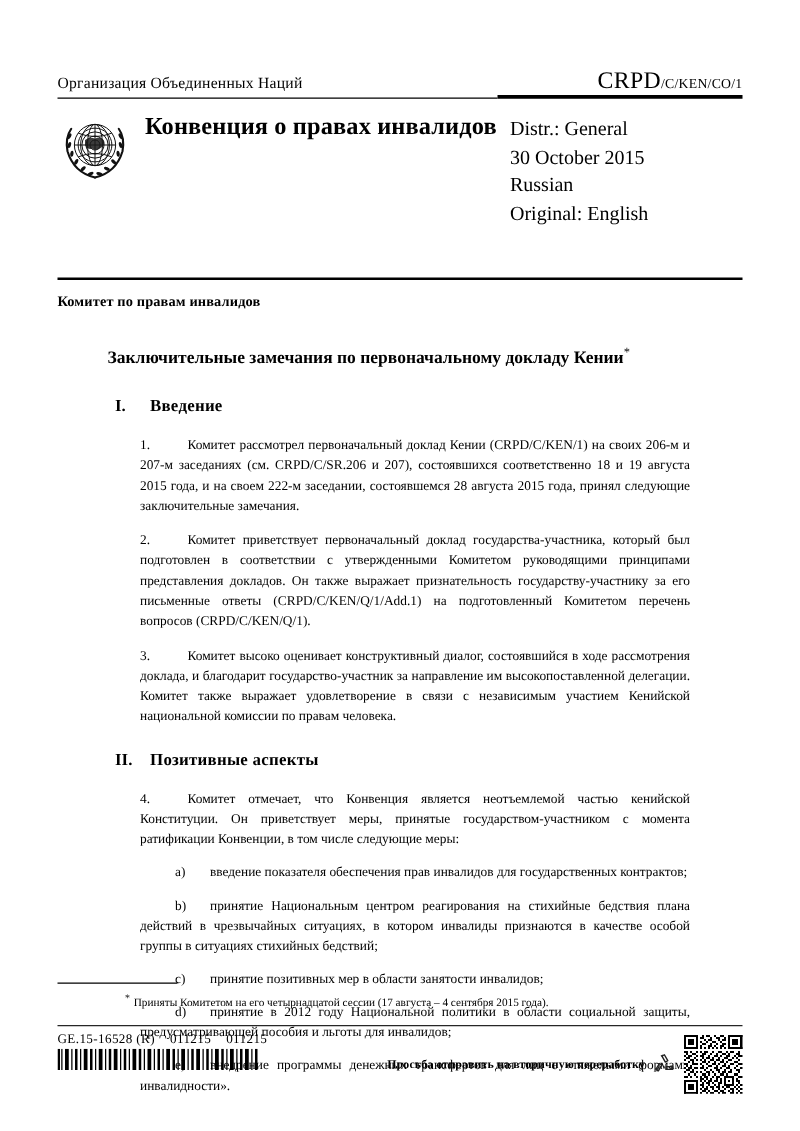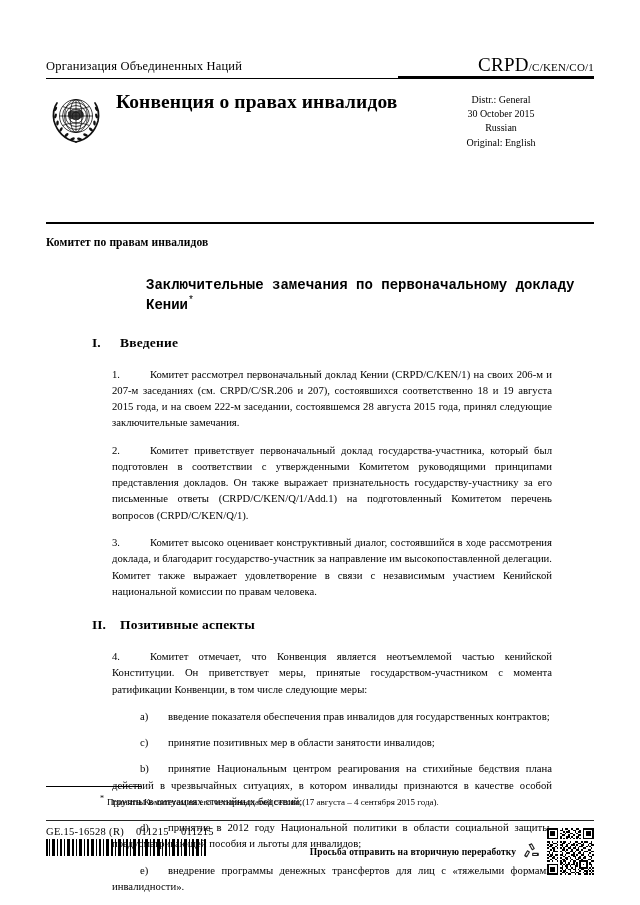--- a/index.html
+++ b/index.html
@@ -83,24 +83,23 @@
     font-size: 19.5px;
     font-weight: bold;
     line-height: 1.18;
     letter-spacing: .1px;
   }
   .distr-cell {
     flex: 1 1 auto;
     padding-top: 5px;
   }
   .distr-line {
-    font-size: 10px;
+    font-size: 16px;
     line-height: 1.42;
     white-space: nowrap;
-    text-align: center;
   }
 
   .rule-thick {
     position: absolute;
     left: 46px;
     top: 222px;
     width: 548px;
     height: 2px;
     background: #000;
   }
@@ -112,27 +111,26 @@
     top: 236px;
     width: 548px;
   }
   .committee {
     font-size: 11.5px;
     font-weight: bold;
     letter-spacing: .1px;
     margin-bottom: 28px;
   }
   .doc-title {
-    margin-left: 100px;
+    margin-left: 40px;
     font-size: 14px;
     font-weight: bold;
     line-height: 1.32;
     width: 440px;
     margin-bottom: 20px;
-    font-family: Liberation Mono, monospace;
   }
   .doc-title .star {
     font-size: 10px;
     vertical-align: super;
     font-weight: normal;
   }
 
   .section-head {
     display: flex;
     margin-left: 46px;
@@ -362,25 +360,25 @@
 
     <div class="para">
       <span class="pnum">4.</span><span>Комитет отмечает, что Конвенция является неотъемлемой частью кенийской Конституции. Он приветствует меры, принятые государством-участником с момента ратификации Конвенции, в том числе следующие меры:</span>
     </div>
 
     <div class="sub">
       <span class="letter">a)</span><span>введение показателя обеспечения прав инвалидов для государственных контрактов;</span>
     </div>
 
     <div class="sub">
+      <span class="letter">b)</span><span>принятие Национальным центром реагирования на стихийные бедствия плана действий в чрезвычайных ситуациях, в котором инвалиды признаются в качестве особой группы в ситуациях стихийных бедствий;</span>
+    </div>
+
+    <div class="sub">
       <span class="letter">c)</span><span>принятие позитивных мер в области занятости инвалидов;</span>
-    </div>
-
-    <div class="sub">
-      <span class="letter">b)</span><span>принятие Национальным центром реагирования на стихийные бедствия плана действий в чрезвычайных ситуациях, в котором инвалиды признаются в качестве особой группы в ситуациях стихийных бедствий;</span>
     </div>
 
     <div class="sub">
       <span class="letter">d)</span><span>принятие в 2012 году Национальной политики в области социальной защиты, предусматривающей пособия и льготы для инвалидов;</span>
     </div>
 
     <div class="sub">
       <span class="letter">e)</span><span>внедрение программы денежных трансфертов для лиц с «тяжелыми формами инвалидности».</span>
     </div>
 

